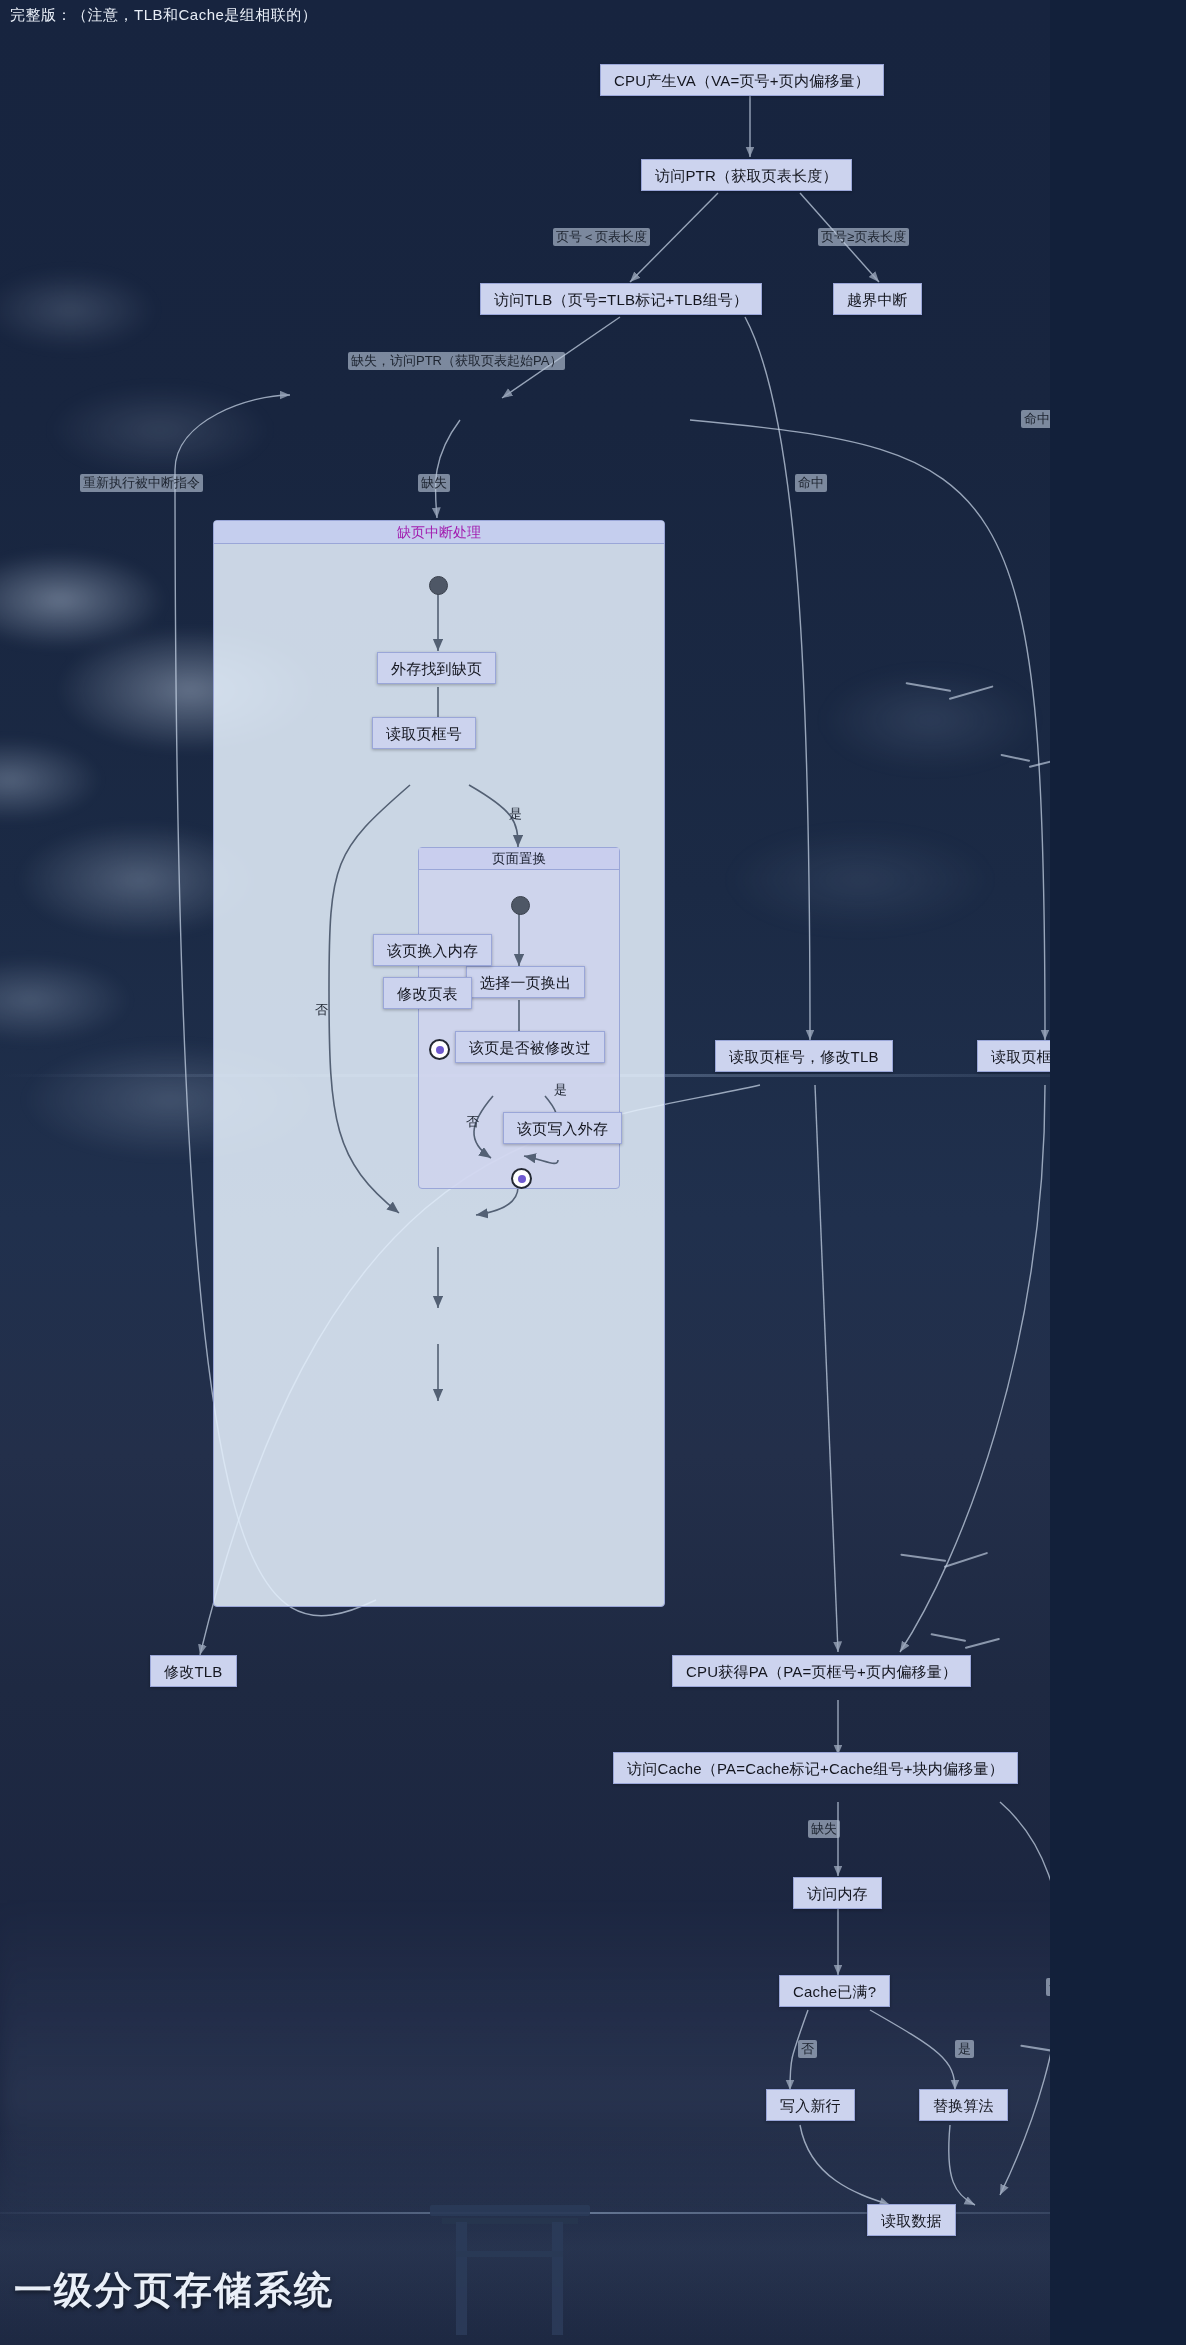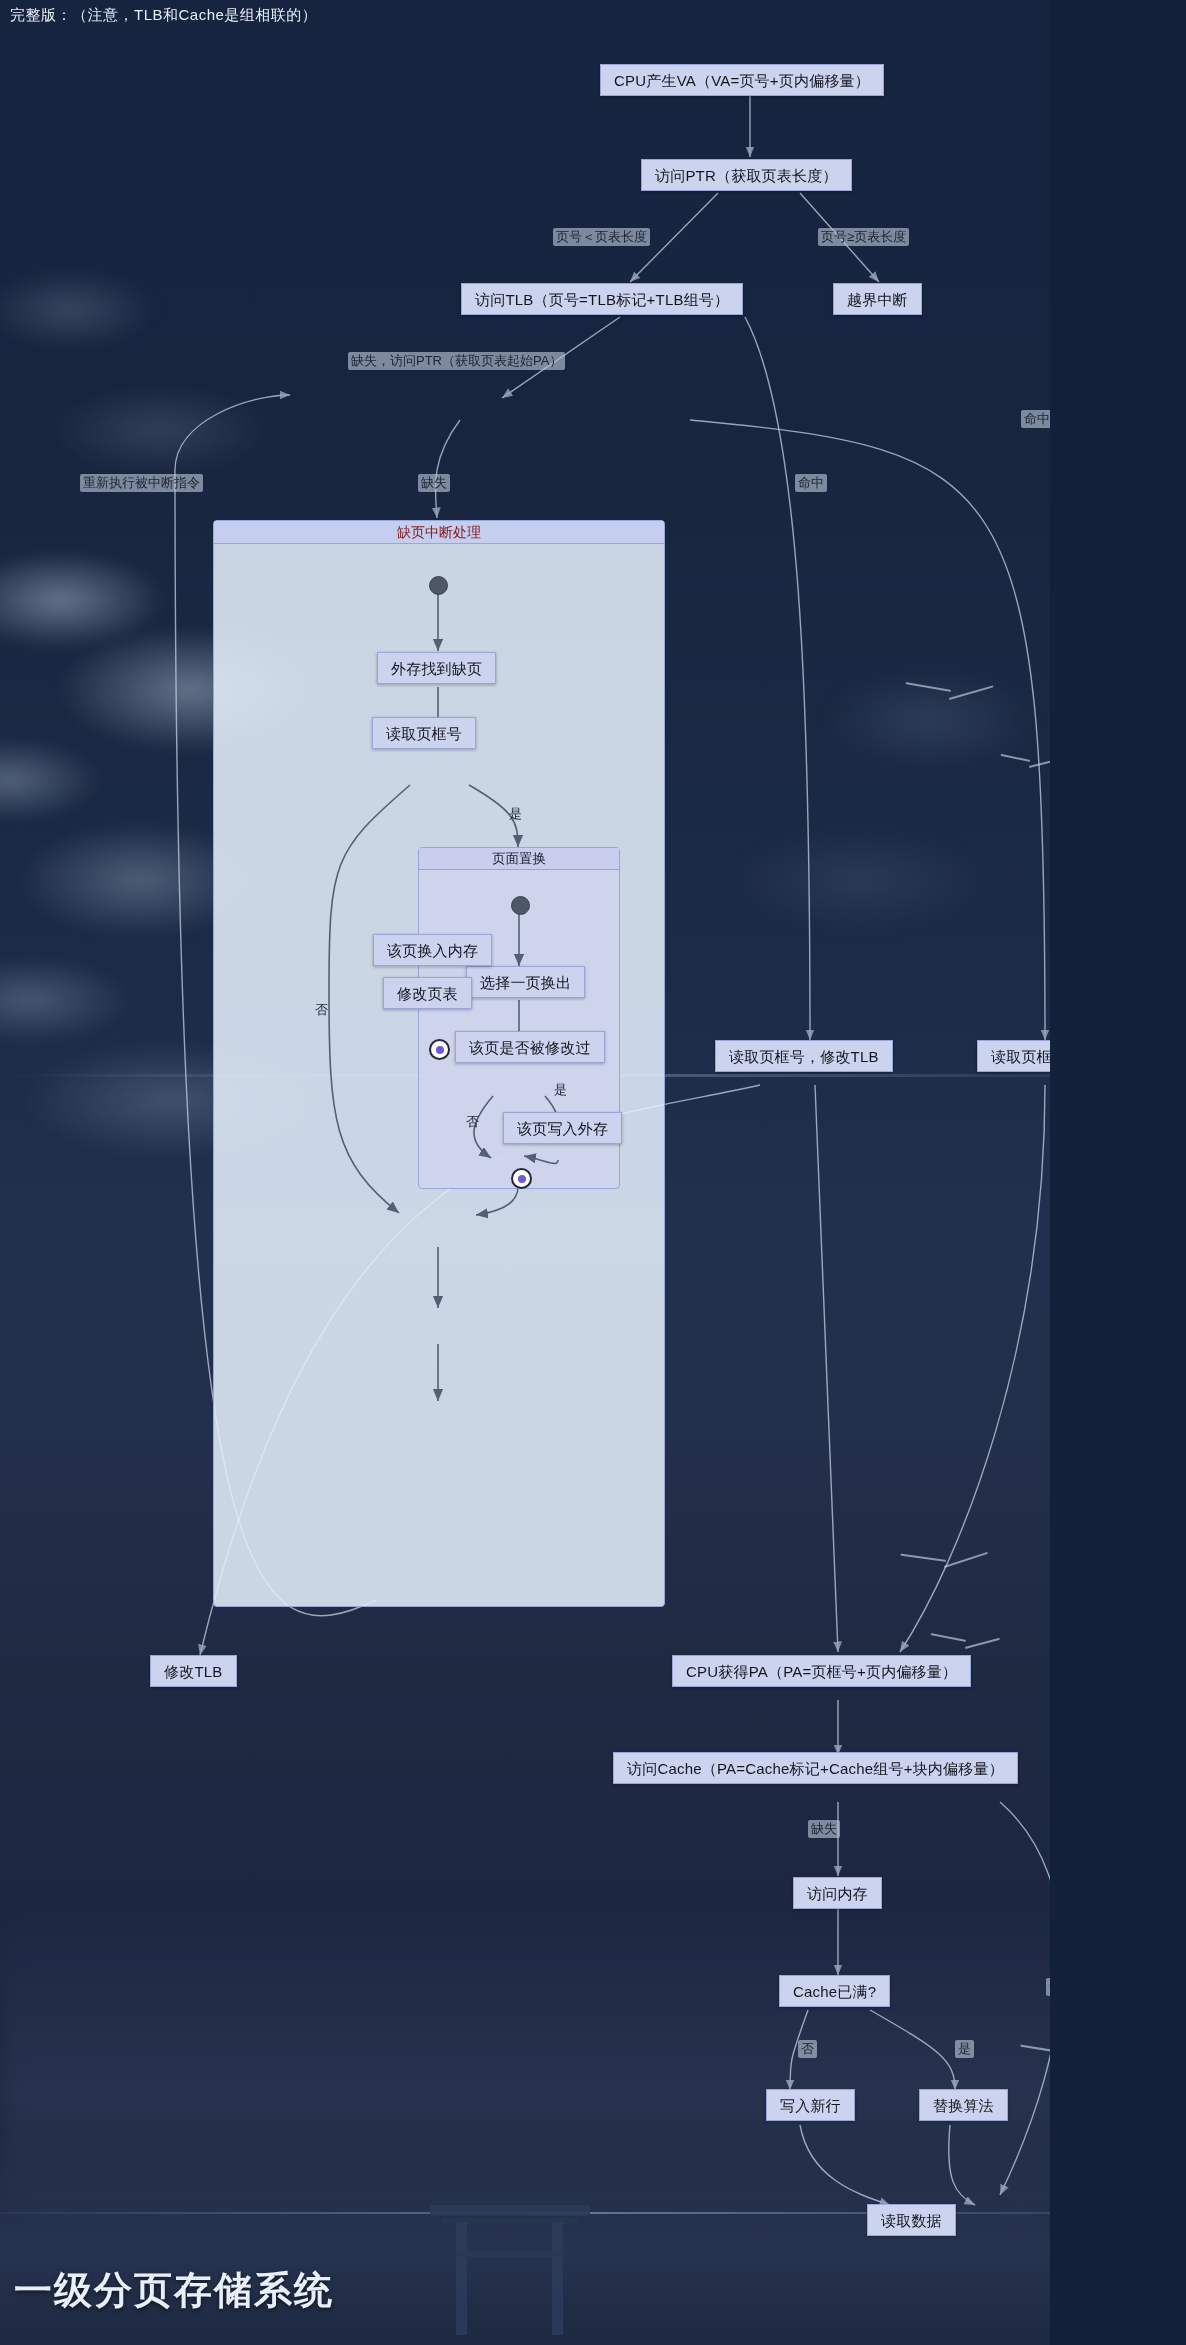--- a/index.html
+++ b/index.html
@@ -106,21 +106,21 @@
   }
   
   .sub{
     position:absolute;
     border:1.5px solid #9aa6d8;
     border-radius:4px;
     background:rgba(226,238,250,.88);
   }
   .sub-title{
     height:22px;line-height:22px;text-align:center;
-    font-size:14px;color:#7f1d1d;
+    font-size:14px;color:#a21caf;
     background:rgba(196,205,238,.95);
     border-bottom:1.5px solid #9aa6d8;
     border-radius:2px 2px 0 0;
   }
   .sub2{
     position:absolute;
     border:1.5px solid #9aa6d8;
     border-radius:4px;
     background:rgba(208,211,238,.78);
   }
@@ -242,21 +242,21 @@
 
     <path class="edge" d="M800,2125 C810,2180 860,2195 890,2205" marker-end="url(#arw)"></path>
 
     <path class="edge" d="M950,2125 C945,2180 955,2195 975,2205" marker-end="url(#arw)"></path>
   </svg>
 
   <div class="hdr">完整版：（注意，TLB和Cache是组相联的）</div>
 
   <div class="node" style="left:600px;top:64px;">CPU产生VA（VA=页号+页内偏移量）</div>
   <div class="node" style="left:641px;top:159px;">访问PTR（获取页表长度）</div>
-  <div class="node" style="left:461px;top:283px;">访问TLB（页号=TLB标记+TLB组号）</div>
+  <div class="node" style="left:480px;top:283px;">访问TLB（页号=TLB标记+TLB组号）</div>
   <div class="node" style="left:833px;top:283px;">越界中断</div>
 
   <div class="elabel" style="left:553px;top:228px;">页号＜页表长度</div>
   <div class="elabel" style="left:818px;top:228px;">页号≥页表长度</div>
   <div class="elabel" style="left:348px;top:352px;">缺失，访问PTR（获取页表起始PA）</div>
   <div class="elabel" style="left:1021px;top:410px;">命中</div>
   <div class="elabel" style="left:80px;top:474px;">重新执行被中断指令</div>
   <div class="elabel" style="left:418px;top:474px;">缺失</div>
   <div class="elabel" style="left:795px;top:474px;">命中</div>
 

